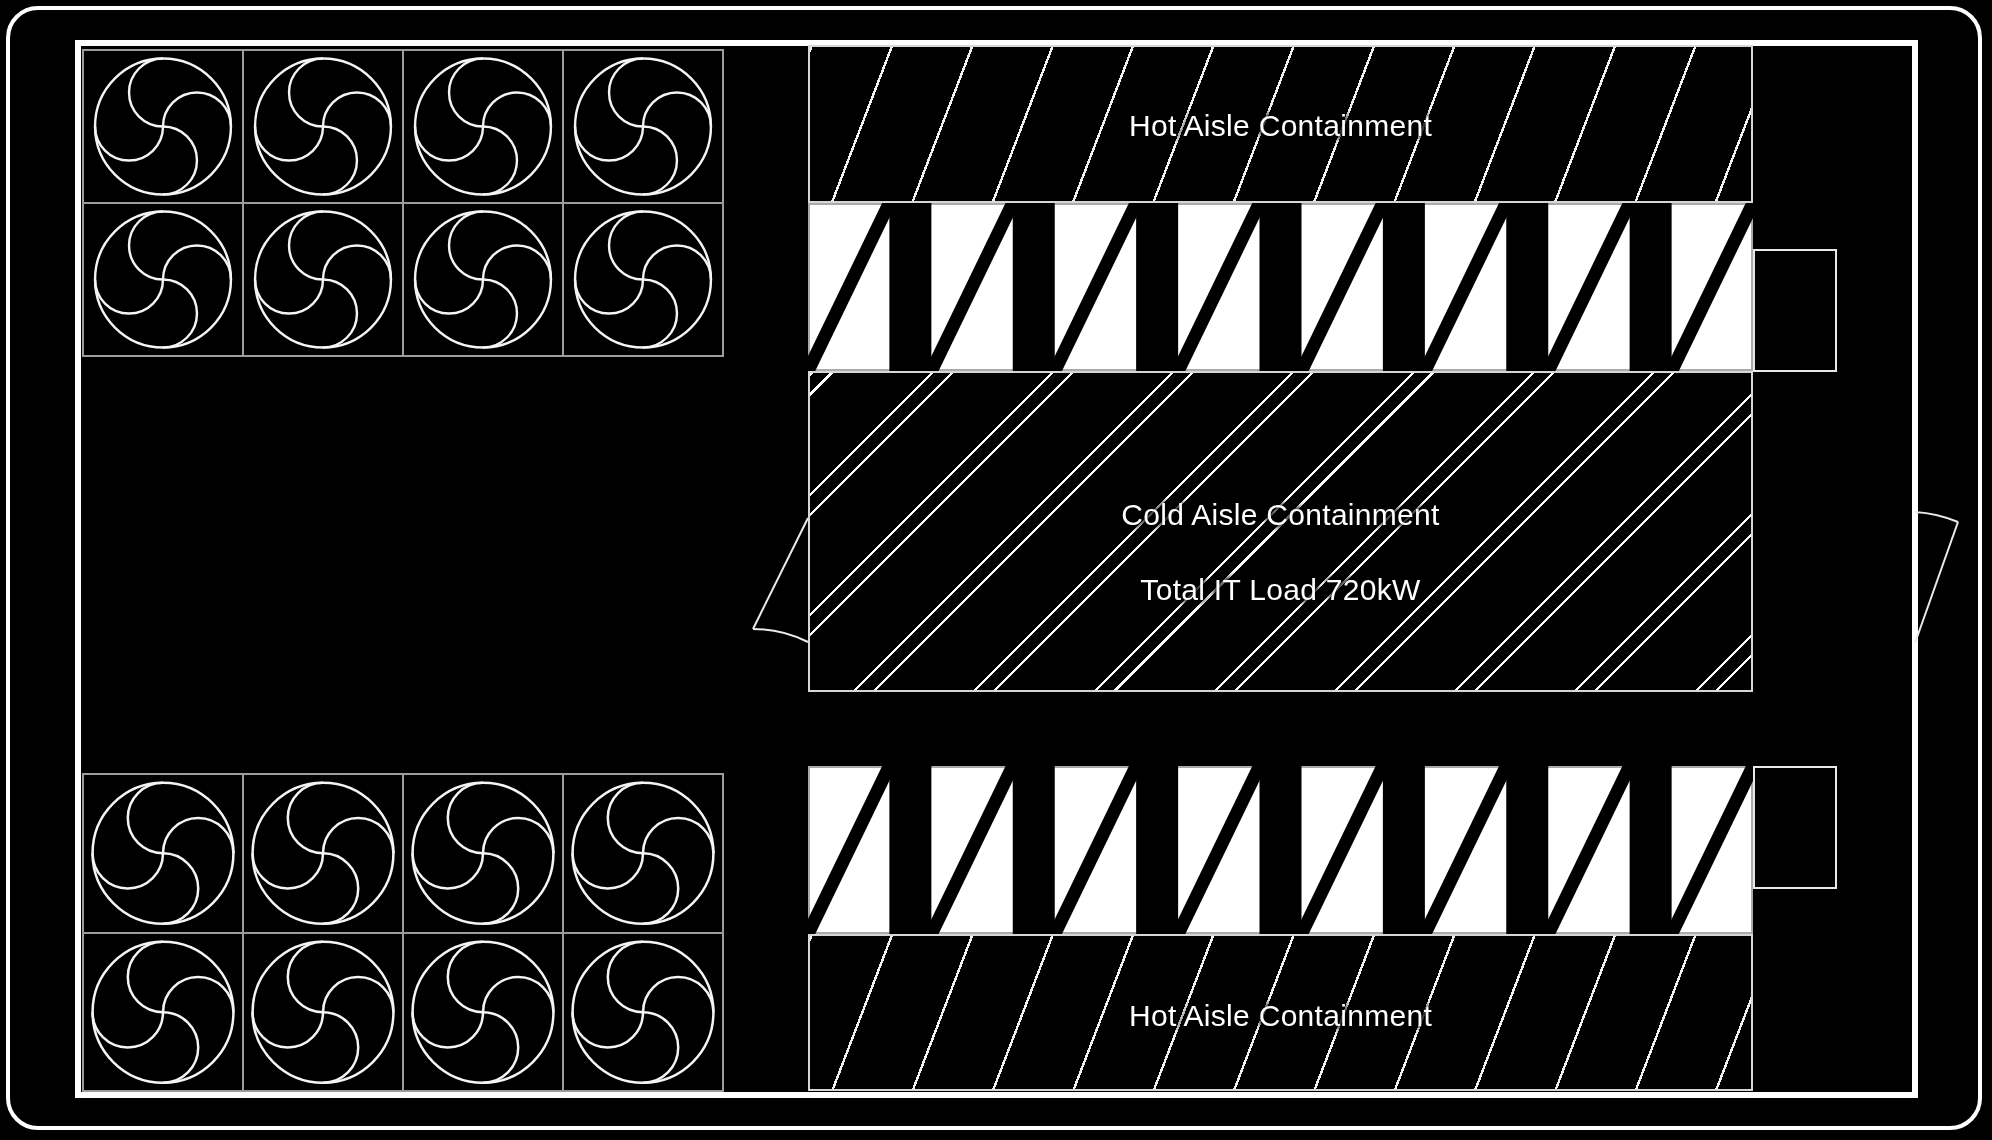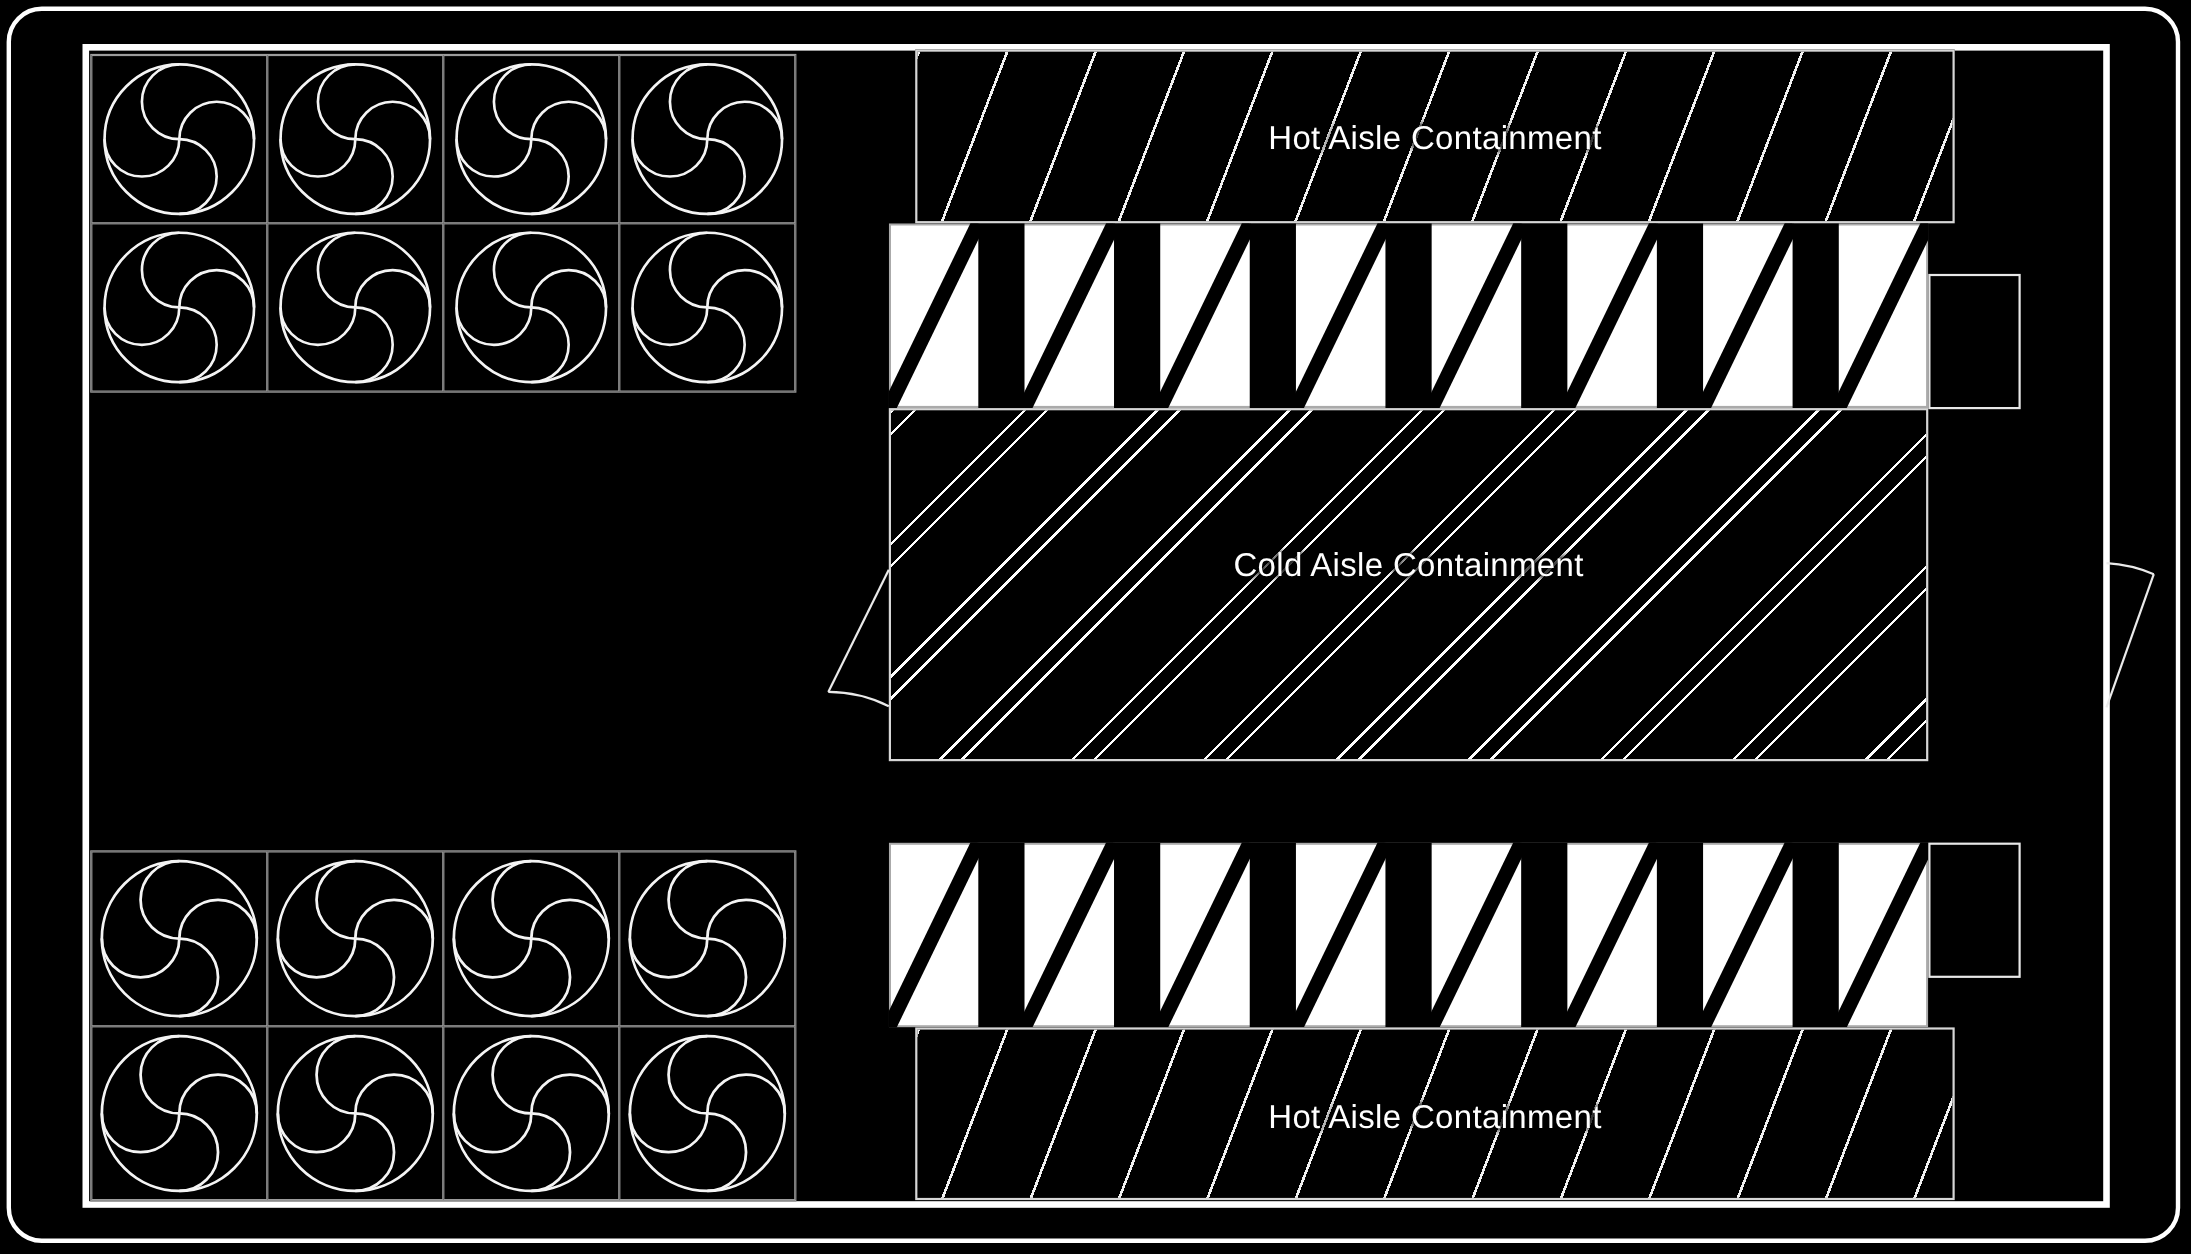--- a/index.html
+++ b/index.html
@@ -20,21 +20,20 @@
   #fan-block-bottom{top:773px;height:319px;grid-template-rows:repeat(2,1fr);}
   .fan-cell{border:1px solid #9c9c9c;position:relative;}
   .fan-cell svg{position:absolute;inset:0;width:100%;height:100%;}
 
   
   .aisle{left:808px;width:945px;border:2px solid #d6d6d6;background-color:#000;}
   .hot-hatch{
     background-image:repeating-linear-gradient(111deg,
       rgba(255,255,255,.95) 0px, rgba(255,255,255,.95) 2.4px,
       transparent 2.4px, transparent 75px);
-    margin-left:24px;
   }
   .cold-hatch{
     background-image:repeating-linear-gradient(135deg,
       #ffffff 0px, #ffffff 2.2px,
       transparent 2.2px, transparent 14.1px,
       #ffffff 14.1px, #ffffff 16.3px,
       transparent 16.3px, transparent 85px);
   }
   #hot-aisle-top{top:45px;height:158px;}
   #cold-aisle{top:371px;height:321px;}
@@ -269,20 +268,21 @@
         <line x1="616.875" y1="168" x2="698.25" y2="0" stroke="#000000" stroke-width="13"></line>
         <rect x="698.25" y="0" width="42" height="168" fill="#000000"></rect>
         <line x1="740.25" y1="168" x2="821.625" y2="0" stroke="#000000" stroke-width="13"></line>
         <rect x="821.625" y="0" width="42" height="168" fill="#000000"></rect>
         <line x1="863.625" y1="168" x2="945" y2="0" stroke="#000000" stroke-width="13"></line>
       </svg>
   </div>
 
   <div id="cold-aisle" class="abs aisle cold-hatch">
     <span class="aisle-label" style="top:142px">Cold Aisle Containment</span>
+    <span class="aisle-label" style="top:217px">Total IT Load 720kW</span>
   </div>
 
   <div id="rack-row-bottom" class="abs rack-row">
     <svg viewBox="0 0 945 168" preserveAspectRatio="none">
         <rect x="1" y="1" width="943" height="166" fill="#ffffff" stroke="#aaaaaa" stroke-width="2"></rect>
         <line x1="0" y1="168" x2="81.375" y2="0" stroke="#000000" stroke-width="13"></line>
         <rect x="81.375" y="0" width="42" height="168" fill="#000000"></rect>
         <line x1="123.375" y1="168" x2="204.75" y2="0" stroke="#000000" stroke-width="13"></line>
         <rect x="204.75" y="0" width="42" height="168" fill="#000000"></rect>
         <line x1="246.75" y1="168" x2="328.125" y2="0" stroke="#000000" stroke-width="13"></line>

